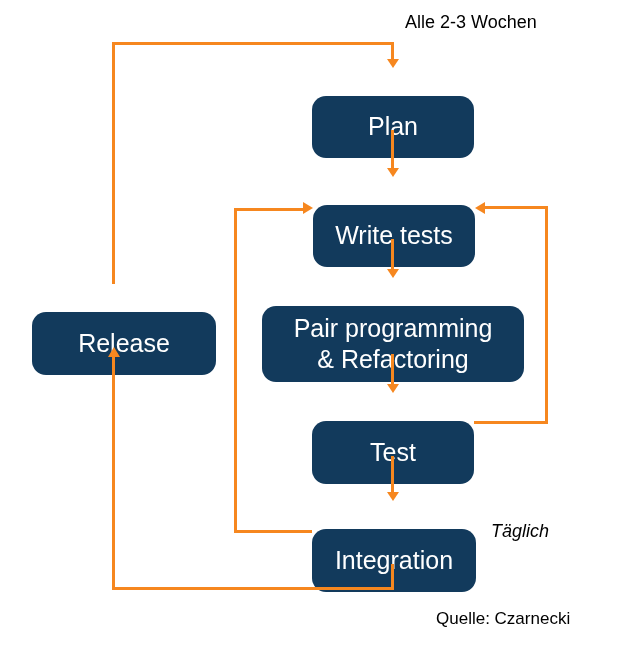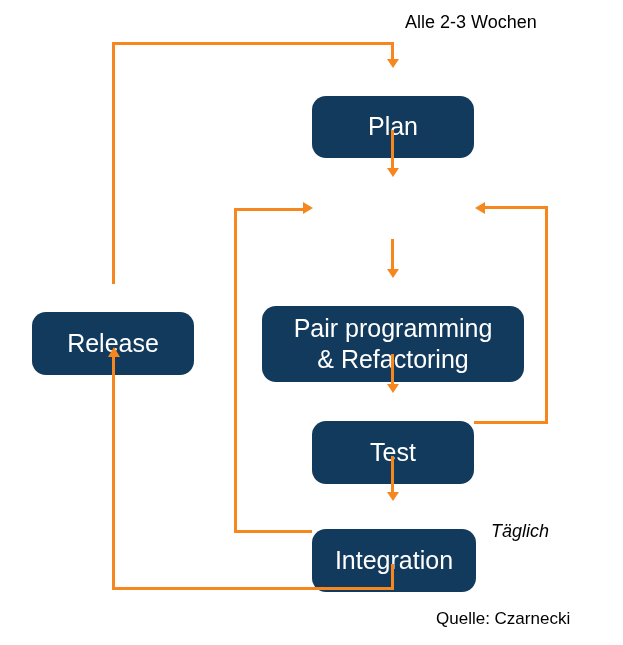--- a/index.html
+++ b/index.html
@@ -58,38 +58,41 @@
     border-bottom:6px solid transparent;
     border-left:10px solid var(--arrow);
   }
 
   
   .node-plan{left:312px;top:68px;width:162px;height:62px;}
   .node-write-tests{left:313px;top:177px;width:162px;height:62px;}
   .node-pair{left:262px;top:278px;width:262px;height:76px;}
   .node-test{left:312px;top:393px;width:162px;height:63px;}
   .node-integration{left:312px;top:501px;width:164px;height:63px;}
-  .node-release{left:32px;top:284px;width:162px;height:63px;}
+  .node-release{left:32px;top:284px;width:184px;height:63px;}
 
   
   .label-cycle{left:405px;top:12px;}
   .label-daily{left:491px;top:521px;font-style:italic;}
   .label-source{left:436px;top:609px;font-size:17px;}
 </style>
 </head>
 <body>
 
 <div class="canvas">
 
   <div class="float-label label-cycle">Alle 2-3 Wochen</div>
   <div class="float-label label-daily">Täglich</div>
   <div class="float-label label-source">Quelle: Czarnecki</div>
 
   <div class="node node-plan">
     <span>Plan</span>
+  </div>
+  <div class="node node-write-tests">
+    <span>Write tests</span>
   </div>
   <div class="node node-pair">
     <span>
       <span>Pair programming</span><br>
       <span>&amp; Refactoring</span>
     </span>
   </div>
   <div class="node node-test">
     <span>Test</span>
   </div>

